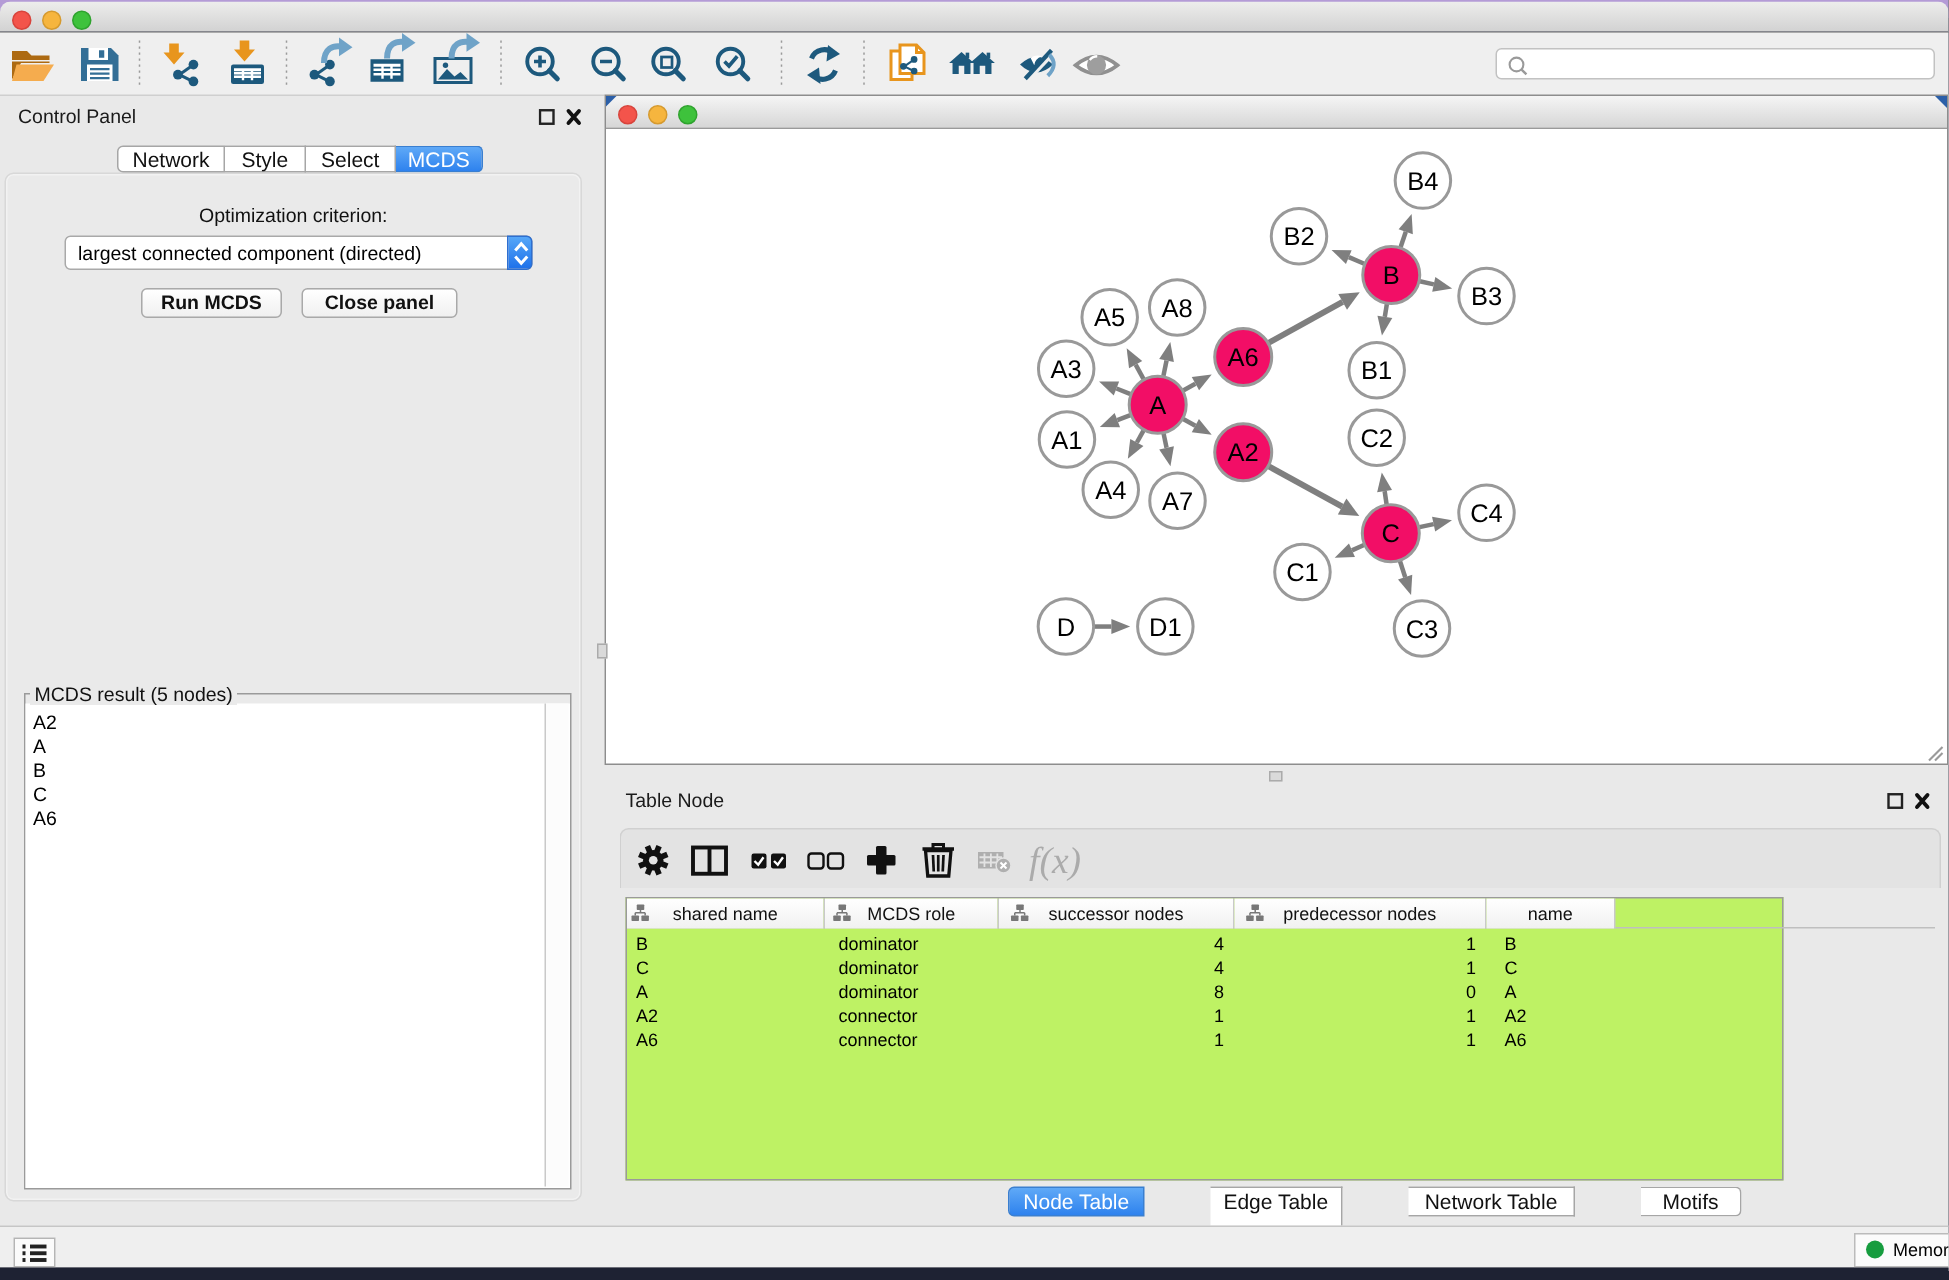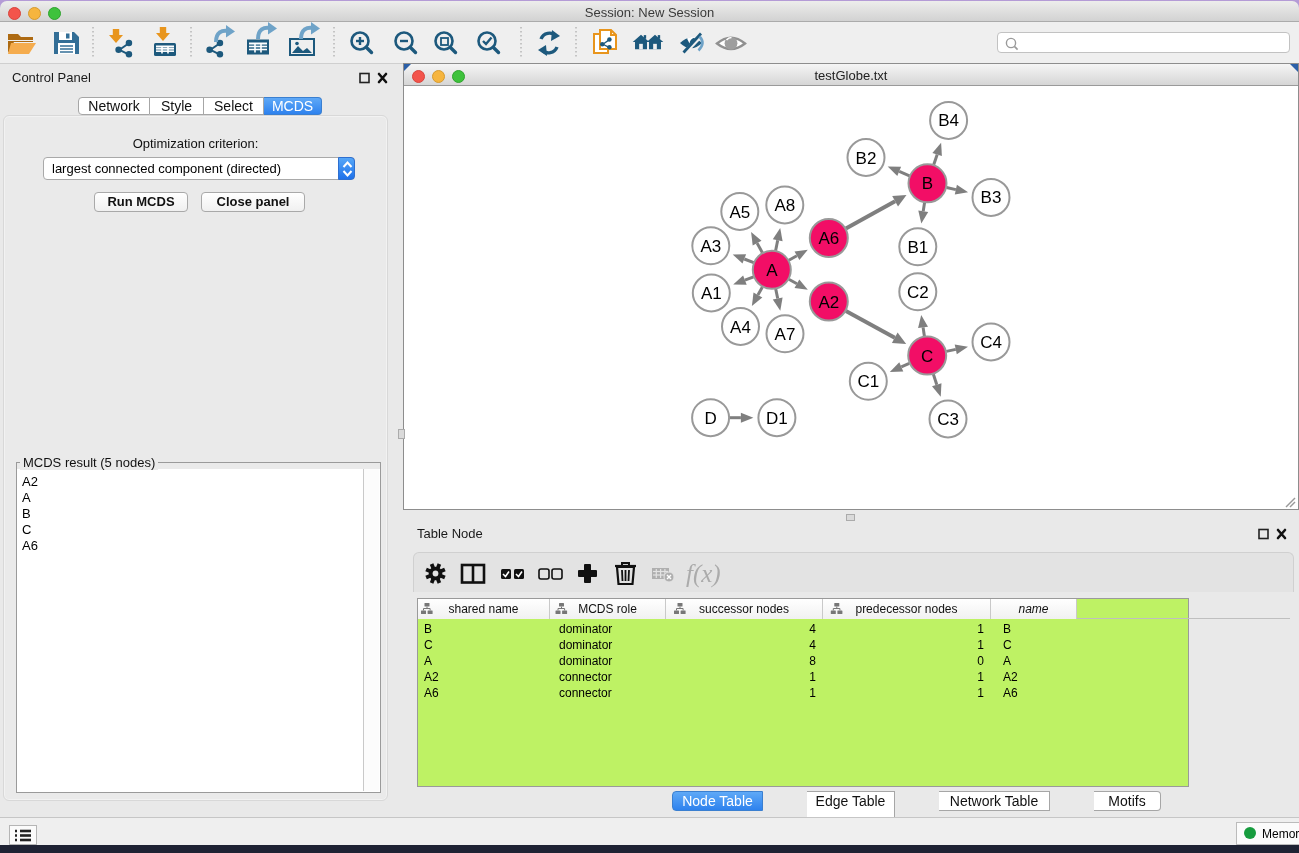--- a/index.html
+++ b/index.html
@@ -80,21 +80,20 @@
   #listBtn { left:9px; top:825px; width:28px; height:20px; background:#FBFBFB;
     border:1px solid #B5B5B5; }
 </style>
 </head>
 <body>
 <div class="abs" id="deskTop"></div>
 <div class="abs" id="titlebar">
   <div class="tl t1"></div>
     <div class="tl t2"></div>
     <div class="tl t3"></div>
-  <div class="abs" id="titleText">Session: New Session</div>
 </div>
 <div class="abs" id="toolbar">
   <svg class="abs" style="left:0;top:0" width="1299" height="42">
 <path d="M 8 12 L 18 12 L 21 15 L 33 15 L 33 18 L 8 18 Z" fill="#AD6A12"></path>
 <path d="M 8 31 L 8 19 L 33 19 L 33 20 L 14 20 L 8 31" fill="#AD6A12"></path>
 <path d="M 11 21 L 36 21 L 29 32 L 8 32 Z" fill="#F5AC4E"></path>
 <path d="M 54 10 L 74 10 L 79 15 L 79 32 L 54 32 Z" fill="#336E96"></path>
 <rect x="59" y="10" width="13" height="8" fill="#fff"></rect>
       <rect x="66" y="11.5" width="3.5" height="5" fill="#336E96"></rect>
 <rect x="58" y="21" width="17" height="11" fill="#fff"></rect>
@@ -219,21 +218,20 @@
   <div class="li" style="top:68.5px;">A6</div>
 </div>
 <div class="abs" id="mcdsScroll"></div>
 <div class="abs" id="mcdsLegendBg">MCDS result (5 nodes)</div>
 
 <div class="abs" id="netwin">
   <div class="abs" id="nettitle">
     <div class="tl t1"></div>
       <div class="tl t2"></div>
       <div class="tl t3"></div>
-    <div class="abs" id="nettitleText">testGlobe.txt</div>
   </div>
   <svg class="abs" style="left:0px; top:22px;" width="894" height="424" font-family="Liberation Sans, sans-serif">
 <line x1="349.6" y1="190.8" x2="340.9" y2="194.1" stroke="#7f7f7f" stroke-width="3.0"></line>
 <polygon points="329.2,198.6 339.1,189.4 342.7,198.8" fill="#7f7f7f"></polygon>
 <line x1="349.7" y1="176.7" x2="340.3" y2="173.0" stroke="#7f7f7f" stroke-width="3.0"></line>
 <polygon points="328.7,168.4 342.1,168.3 338.5,177.6" fill="#7f7f7f"></polygon>
 <line x1="358.4" y1="200.9" x2="353.9" y2="209.0" stroke="#7f7f7f" stroke-width="3.0"></line>
 <polygon points="347.9,219.9 349.5,206.6 358.3,211.4" fill="#7f7f7f"></polygon>
 <line x1="358.4" y1="166.7" x2="353.1" y2="157.1" stroke="#7f7f7f" stroke-width="3.0"></line>
 <polygon points="347.1,146.1 357.5,154.7 348.7,159.5" fill="#7f7f7f"></polygon>
@@ -374,21 +372,21 @@
       </div>
     <div class="th" style="left:132px; width:116px;">
         <div class="thlabel">MCDS role</div>
       </div>
     <div class="th" style="left:248px; width:157px;">
         <div class="thlabel">successor nodes</div>
       </div>
     <div class="th" style="left:405px; width:168px;">
         <div class="thlabel">predecessor nodes</div>
       </div>
-    <div class="th" style="left:573px; width:86px;font-style:italic;">
+    <div class="th" style="left:573px; width:86px;">
         <div class="thlabel">name</div>
       </div>
   </div>
 <svg class="abs" style="left:0;top:0" width="872" height="20">
 <g transform="translate(3,4)" fill="#777">
         <rect x="3.5" y="0" width="5" height="3.6" rx="0.5"></rect>
         <rect x="0" y="7.4" width="5" height="3.6" rx="0.5"></rect>
         <rect x="6.6" y="7.4" width="5" height="3.6" rx="0.5"></rect>
         <path d="M 6 3.6 L 6 5.5 M 2.5 5.5 L 9.1 5.5 M 2.5 5.5 L 2.5 7.4 M 9.1 5.5 L 9.1 7.4" stroke="#777" stroke-width="1" fill="none"></path>
       </g>

